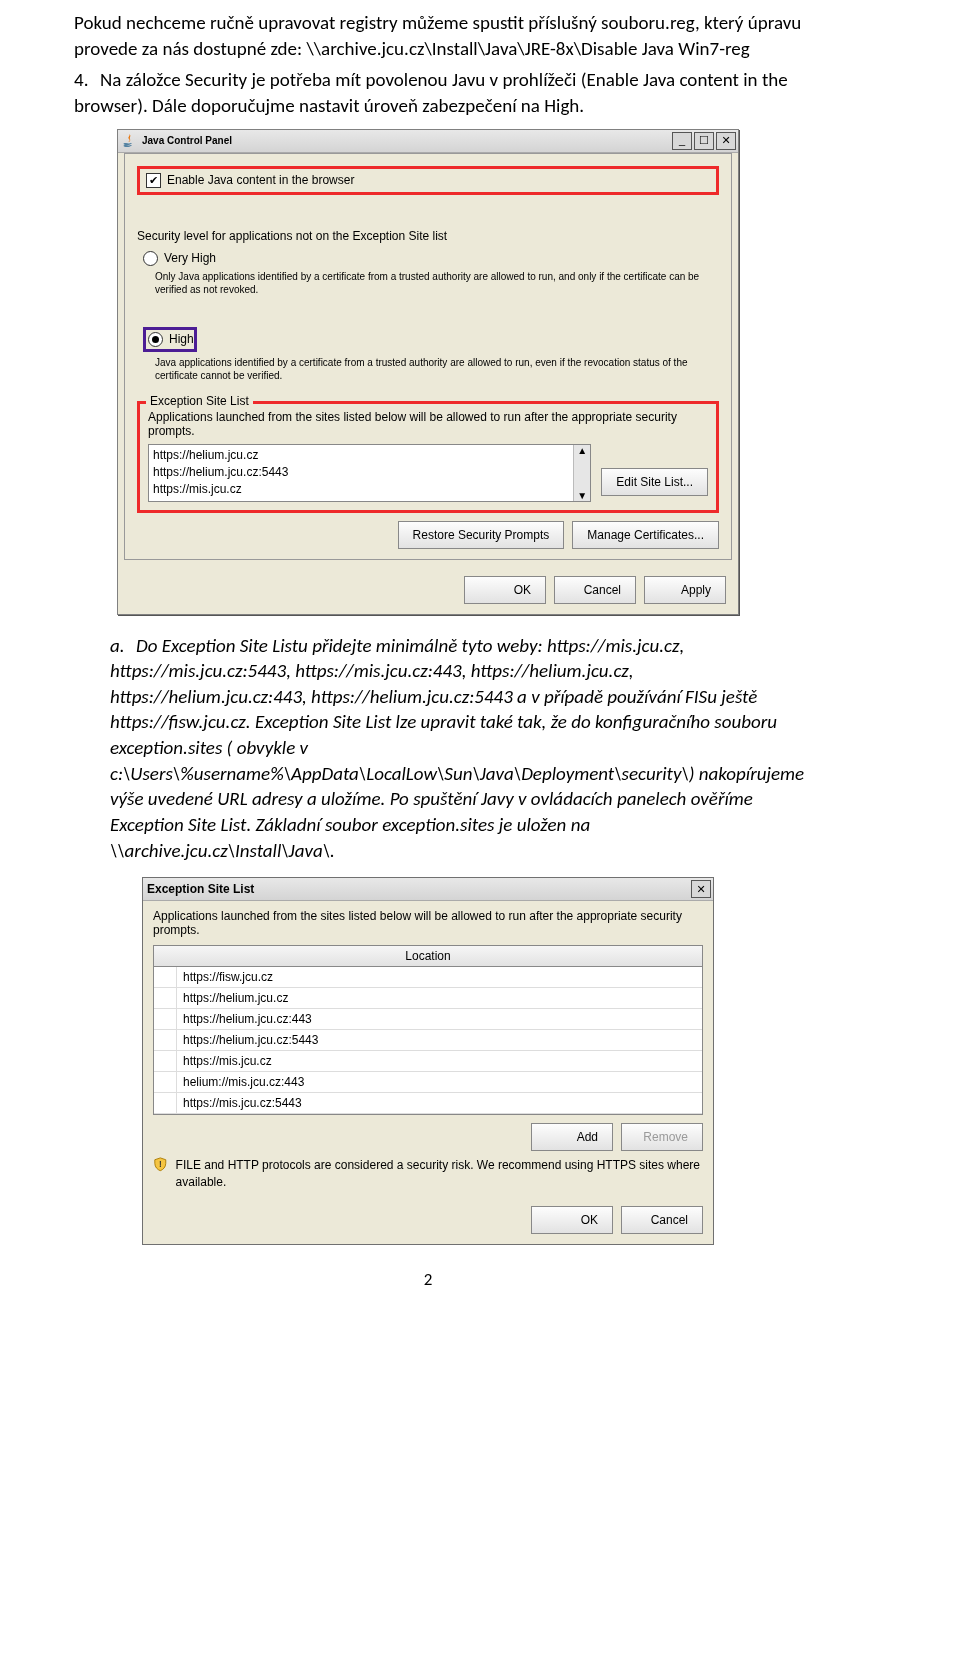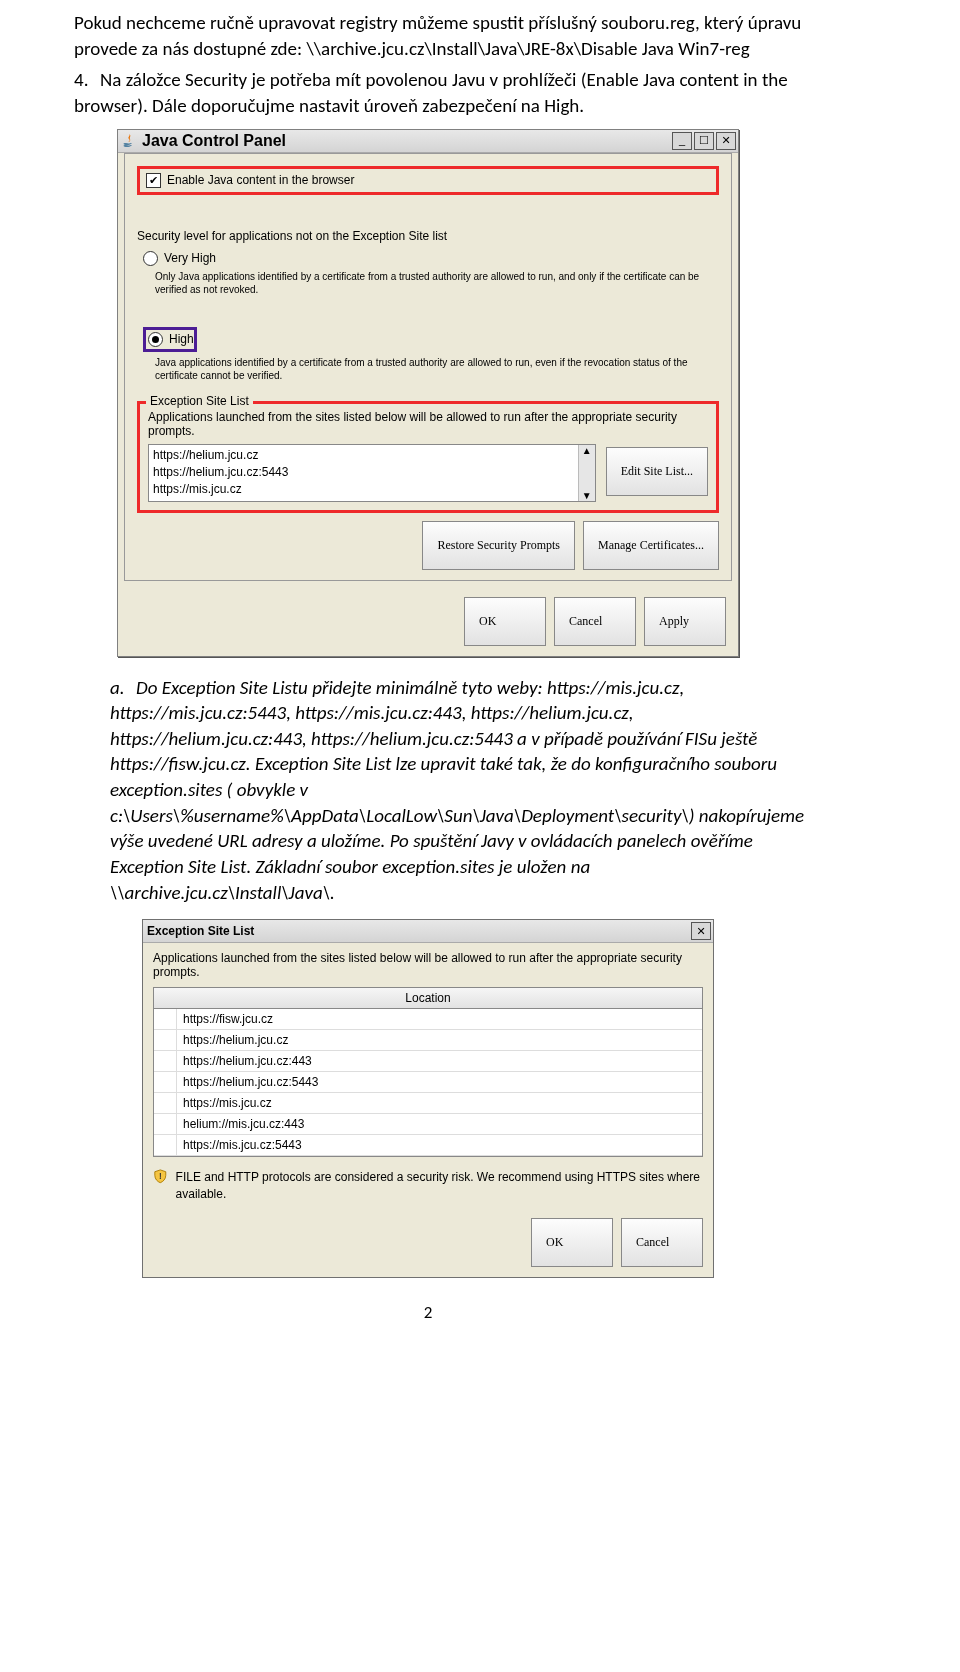--- a/index.html
+++ b/index.html
@@ -37,21 +37,21 @@
     height: 22px;
     background: linear-gradient(#e8e8e8,#d4d4d4);
     border-bottom: 1px solid #aaa;
     padding: 0 2px 0 4px;
   }
   .titlebar .java-icon {
     width: 14px; height: 14px;
     margin-right: 6px;
     display: inline-block;
   }
-  .titlebar .title { flex: 1; font-size: 16px; font-weight: bold; }
+  .titlebar .title { flex: 1; font-size: 10px; font-weight: bold; }
   .winbox {
     width: 18px; height: 16px;
     border: 1px solid #555;
     background: #d8d8d8;
     margin-left: 2px;
     display: flex; align-items: center; justify-content: center;
     font-size: 11px;
     line-height: 1;
   }
   .tabs {
@@ -120,26 +120,26 @@
   }
   .listarea .urls { flex: 1; padding: 2px 4px; font-size: 12px; line-height: 1.45; }
   .listarea .scroll {
     width: 16px; background: #e6e6e6; border-left: 1px solid #bbb;
     display: flex; flex-direction: column; justify-content: space-between; align-items: center;
     font-size: 10px;
   }
   .btn {
     border: 1px solid #888;
     background: linear-gradient(#fdfdfd,#e2e2e2);
-    padding: 16px 14px;
-    font-size: 12px;
-    font-family: Liberation Serif, serif;
+    padding: 6px 14px;
+    font-size: 12px;
+    font-family: Liberation Sans, sans-serif;
     display: inline-block;
     min-width: 52px;
-    text-align: left;
+    text-align: right;
   }
   .btn.disabled { color: #9a9a9a; }
   .row-right { display: flex; justify-content: flex-end; gap: 8px; margin-top: 8px; }
   .bottombar {
     display: flex; justify-content: flex-end; gap: 8px;
     padding: 10px 12px;
   }
 
   
   .window2 {
@@ -327,20 +327,24 @@
       <div class="trow">
           <div class="ic"></div>
           <div class="url">helium://mis.jcu.cz:443</div>
         </div>
       <div class="trow">
           <div class="ic"></div>
           <div class="url">https://mis.jcu.cz:5443</div>
         </div>
     </div>
 
+    <div class="row-right" style="padding:0 10px">
+      <span class="btn">Add</span>
+      <span class="btn disabled">Remove</span>
+    </div>
 
     <div class="warn">
       <span class="wicon">
         <svg viewBox="0 0 16 16">
             <path d="M8 1l6 2v4c0 4-3 7-6 8-3-1-6-4-6-8V3l6-2z" fill="#f5c542" stroke="#aa7a00"></path>
             <text x="8" y="11" text-anchor="middle" font-size="9" font-weight="bold" fill="#333">!</text>
           </svg>
       </span>
       <span>FILE and HTTP protocols are considered a security risk. We recommend using HTTPS sites where available.</span>
     </div>

